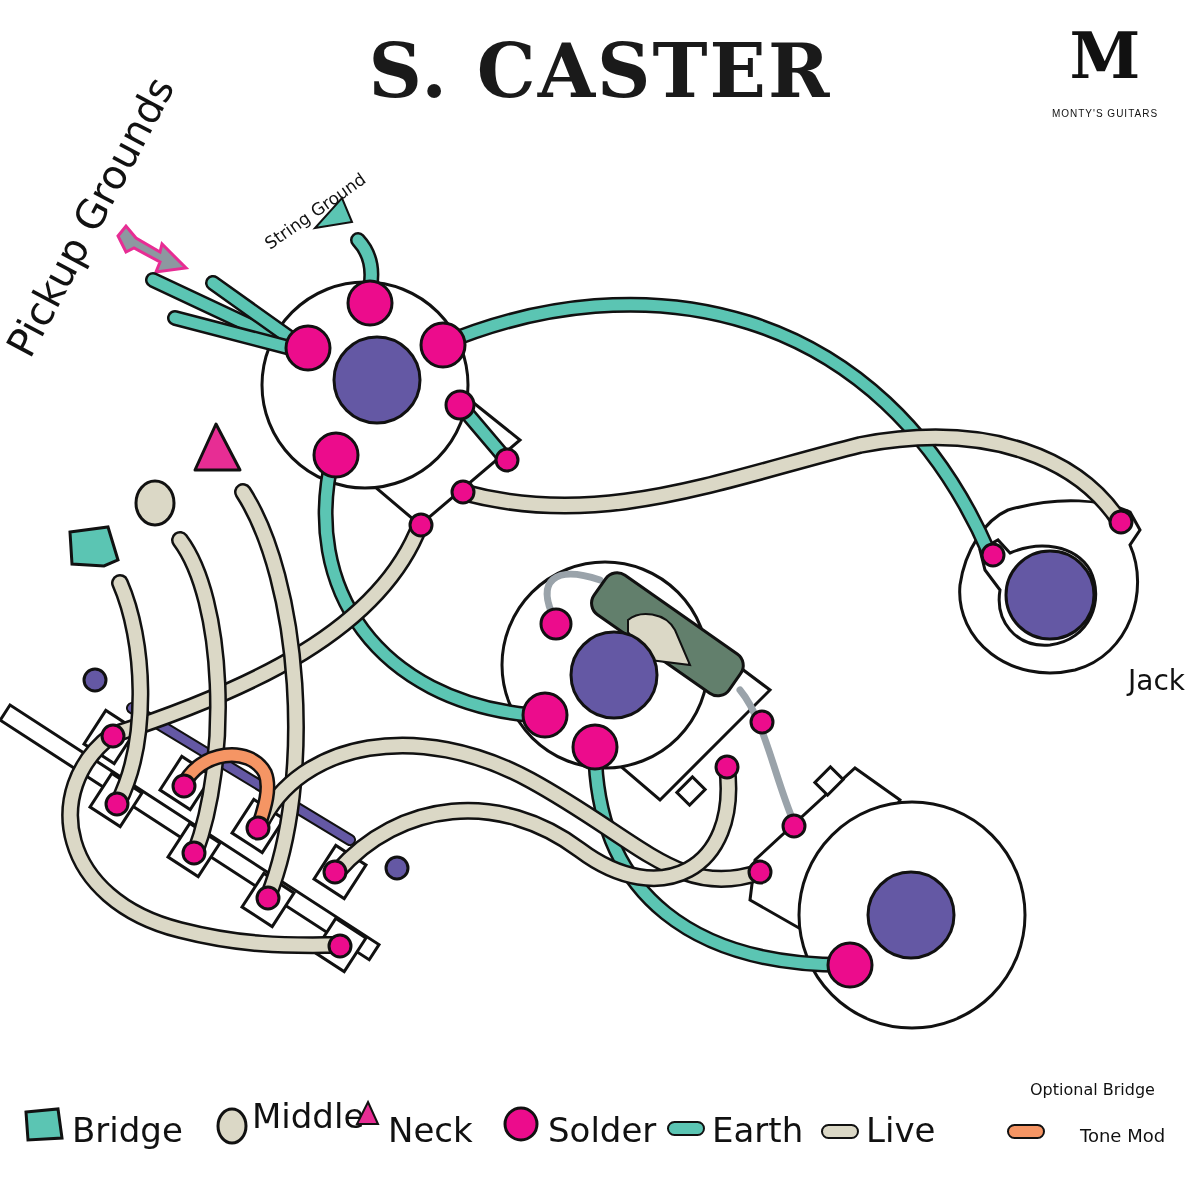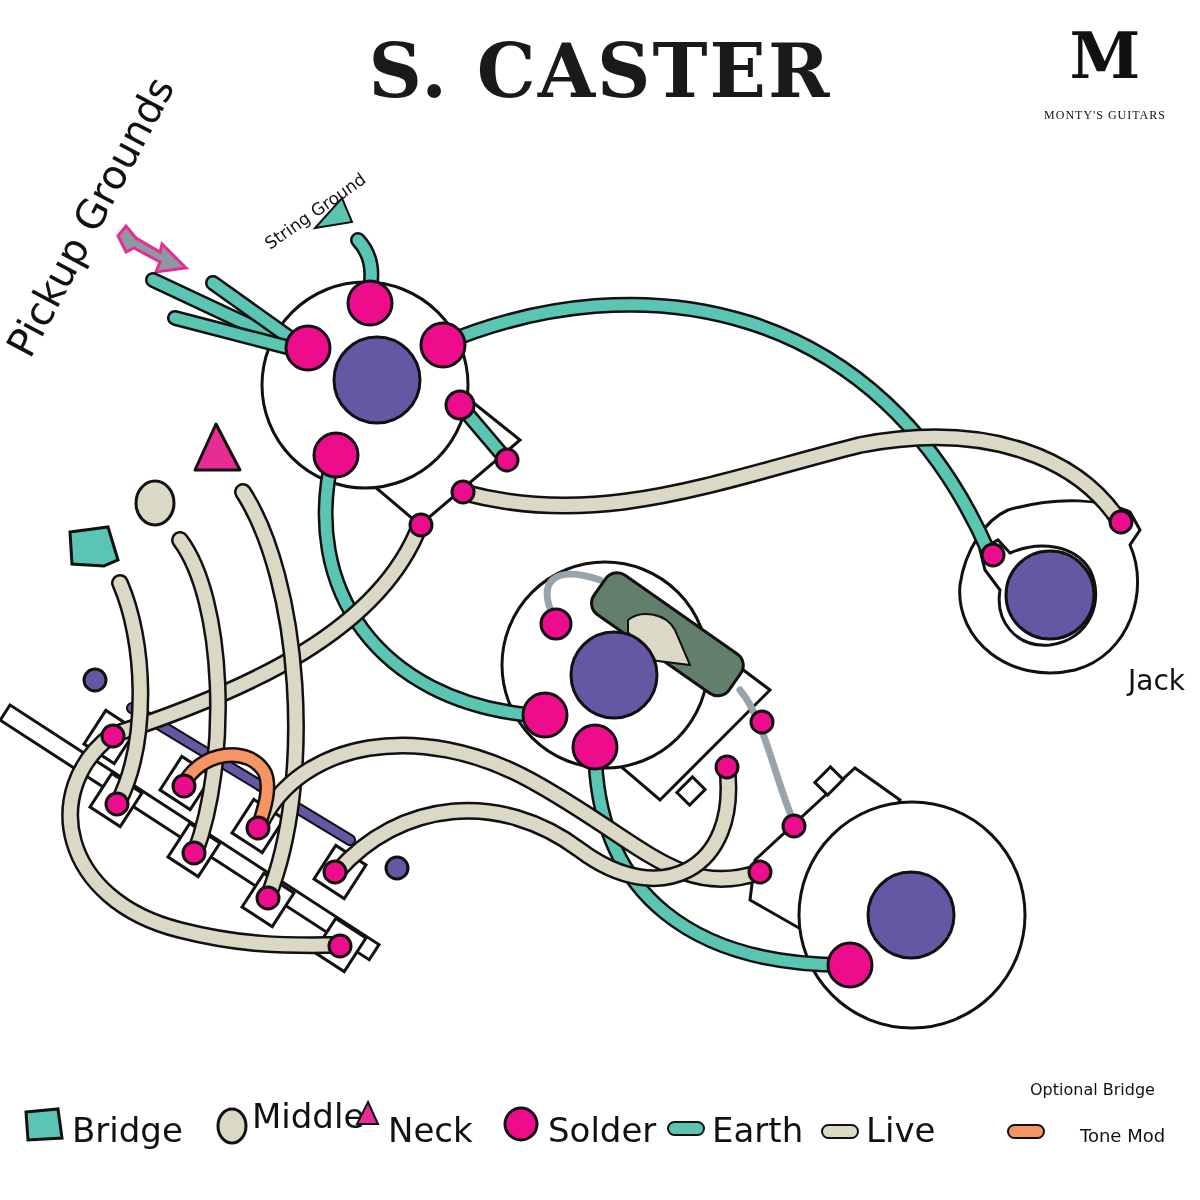--- a/index.html
+++ b/index.html
@@ -5,21 +5,21 @@
   html, body { margin: 0; padding: 0; background: #ffffff; }
   body { width: 1200px; height: 1200px; position: relative; overflow: hidden; font-family: "DejaVu Sans", sans-serif; }
   #stage { position: absolute; left: 0; top: 0; width: 1200px; height: 1200px; }
   .title {
     position: absolute; left: 0; width: 1200px; top: 28px; text-align: center;
     font-family: "DejaVu Serif", "Liberation Serif", serif; font-size: 74px; font-weight: bold;
     letter-spacing: 2px; color: #1a1a1a;
   }
   .logo { position: absolute; left: 1030px; top: 16px; width: 150px; height: 130px; text-align: center; }
   .logo-m { font-family: "DejaVu Serif", serif; font-size: 64px; font-weight: bold; color: #111; line-height: 80px; }
-  .logo-text { font-family: Liberation Serif, serif; font-size: 12px; letter-spacing: 1px; color: #111; margin-top: 12px; }
+  .logo-text { font-family: Liberation Sans, sans-serif; font-size: 10px; letter-spacing: 1px; color: #111; margin-top: 12px; }
   .hand { font-family: "DejaVu Sans", sans-serif; fill: #111; }
   .legend-label { font-family: "DejaVu Sans", sans-serif; font-size: 34px; fill: #111; }
 </style>
 </head>
 <body>
 
 <div id="stage">
 
   <div class="title">S. CASTER</div>
 

